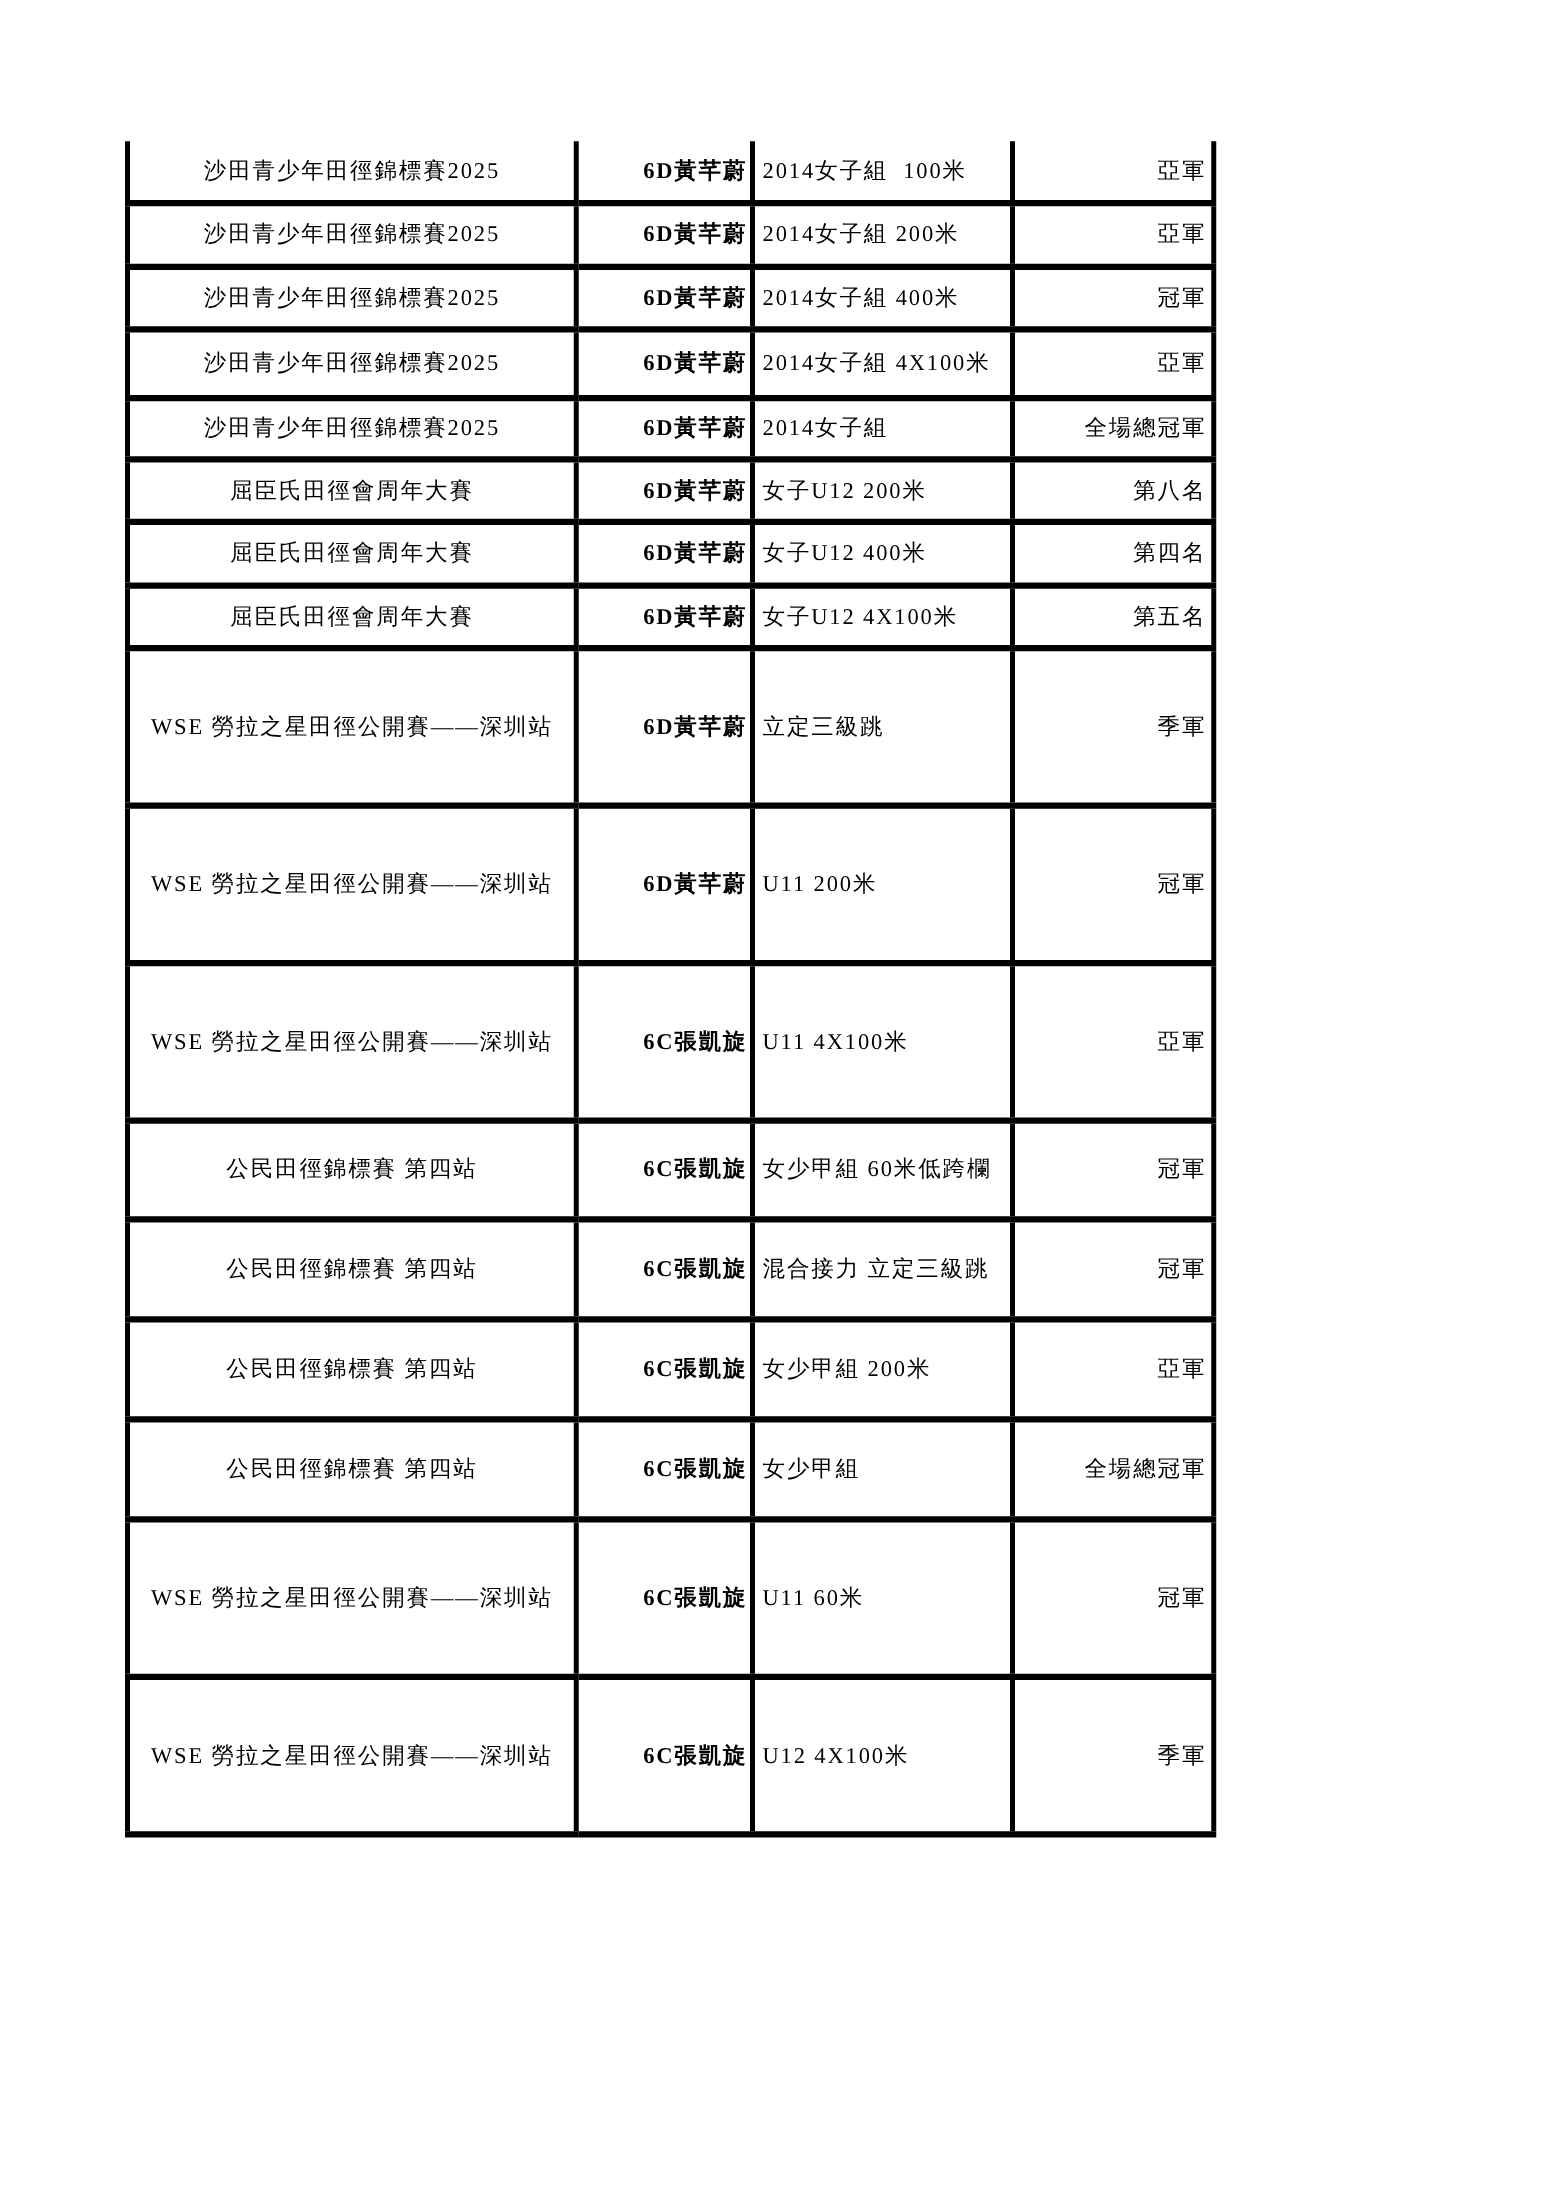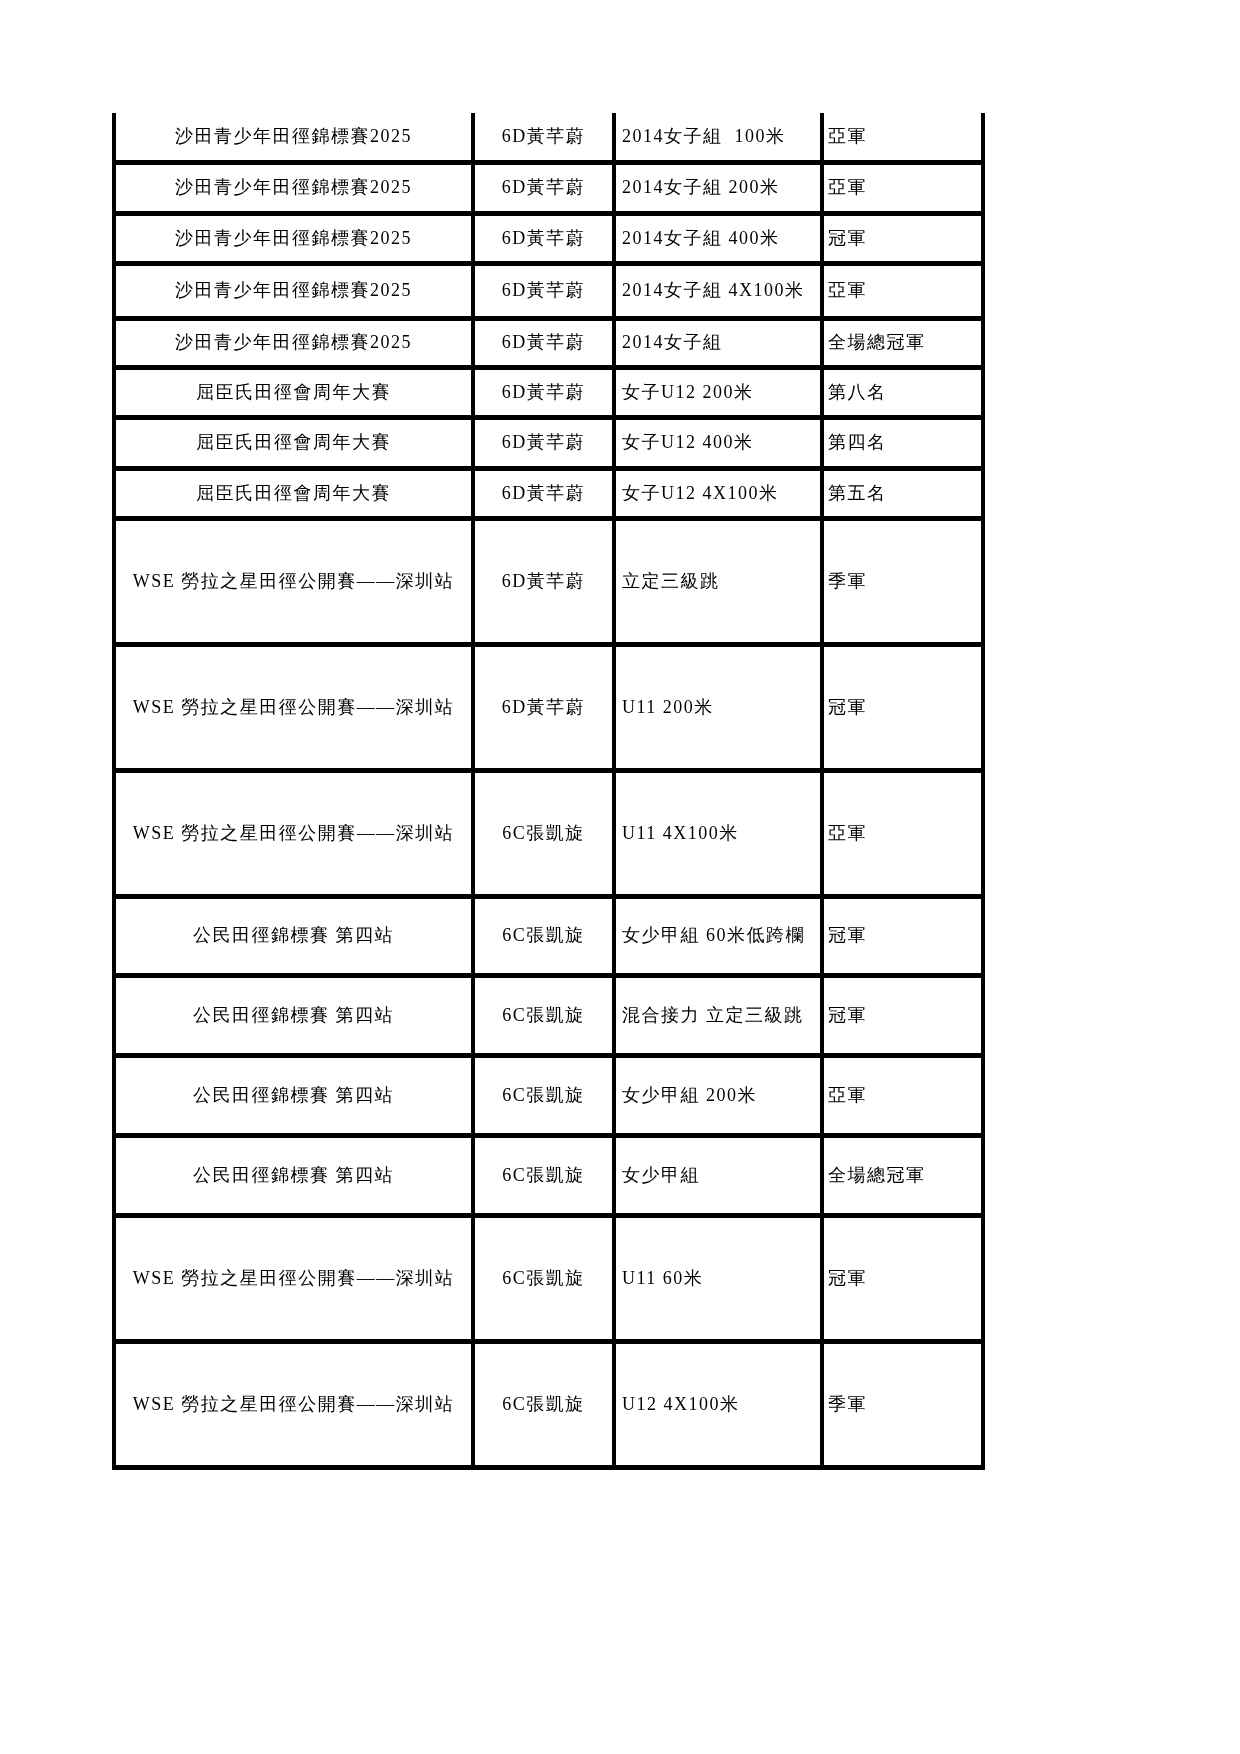--- a/index.html
+++ b/index.html
@@ -12,21 +12,21 @@
   }
   .page {
     position: relative;
     width: 1240px;
     height: 1754px;
     background: #ffffff;
     font-family: "Liberation Serif", "DejaVu Serif", serif;
   }
   table.results {
     position: absolute;
-    left: 112px;
+    left: 100px;
     top: 113px;
     width: 809px;
     table-layout: fixed;
     border-collapse: collapse;
     border-left: 4px solid #000000;
     border-right: 4px solid #000000;
     border-bottom: 5px solid #000000;
     border-top: none;
   }
   td {
@@ -38,23 +38,23 @@
     line-height: 1.35;
     letter-spacing: 1.5px;
     color: #000000;
     vertical-align: middle;
     white-space: pre-wrap;
     word-break: break-word;
     overflow: hidden;
   }
   tr:first-child td { border-top: none; }
   .col-competition { width: 335px; text-align: center; padding: 2px 10px; }
-  .col-student     { width: 133px; text-align: center;   padding: 2px 2px;  }
+  .col-student     { width: 133px; text-align: right;   padding: 2px 2px; font-weight: bold;  }
   .col-event       { width: 192px; text-align: left; padding: 2px 6px;  }
-  .col-result      { width: 149px; text-align: left; padding: 2px 4px;  }
+  .col-result      { width: 149px; text-align: right; padding: 2px 4px;  }
 </style>
 </head>
 <body>
 
 <div class="page">
   <table class="results">
     <tbody>
         <tr style="height: 49px;">
     <td class="col-competition">沙田青少年田徑錦標賽2025</td>
     <td class="col-student">6D黃芊蔚</td>

